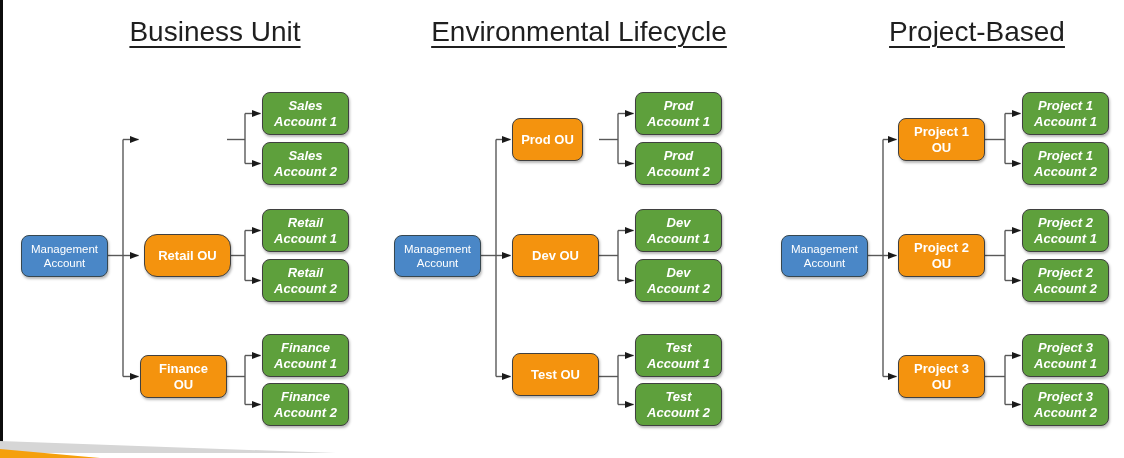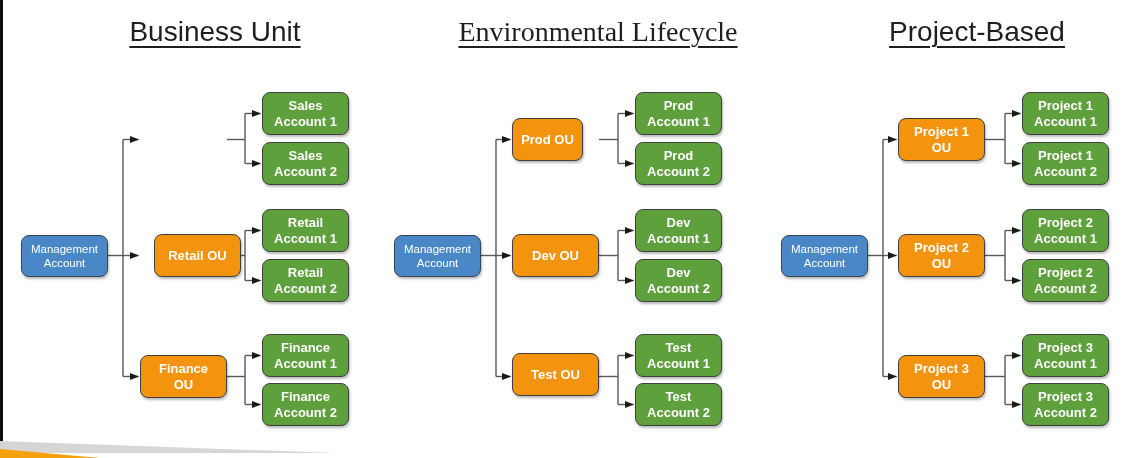--- a/index.html
+++ b/index.html
@@ -13,27 +13,27 @@
   #connectors{position:absolute;left:0;top:0;width:1124px;height:458px;z-index:3;}
   #connectors path.c{stroke:var(--line);stroke-width:1.4;fill:none;}
   #boxes{position:absolute;left:0;top:0;width:100%;height:100%;z-index:4;}
   .box{
     position:absolute;box-sizing:border-box;border-radius:8px;
     display:flex;flex-direction:column;align-items:center;justify-content:center;
     color:#fff;text-align:center;box-shadow:1px 2px 2.5px rgba(0,0,0,.28);
     font-size:13px;font-weight:600;line-height:16px;
   }
   .box.ou{background:var(--ou);border:1.5px solid var(--bord);}
-  .box.acc{background:var(--acc);border:1.5px solid var(--bord);}
+  .box.acc{background:var(--acc);border:1.5px solid var(--bord);font-style:italic;}
   .box.mgmt{background:var(--mgmt);border:1.5px solid var(--mgmt-border);font-size:11.5px;font-weight:400;line-height:14px;}
   .title{
     position:absolute;top:16px;transform:translateX(-50%);z-index:5;
     font-size:28px;font-weight:400;color:var(--title);white-space:nowrap;
   }
-  .t1{left:215px;} .t2{left:598px;font-family:Liberation Serif, serif;} .t3{left:977px;}
+  .t1{left:215px;} .t2{left:579px;} .t3{left:977px;}
   .u{text-decoration:underline;text-decoration-thickness:2px;text-underline-offset:5px;}
   .wedge-gray{
     position:absolute;left:0;top:441px;width:336px;height:12px;background:var(--gray);
     clip-path:polygon(0 0,100% 100%,0 100%);z-index:2;
   }
   .wedge-orange{
     position:absolute;left:0;top:449px;width:100px;height:9px;background:var(--worange);
     clip-path:polygon(0 0,100% 100%,0 100%);z-index:2;
   }
 </style>
@@ -108,21 +108,21 @@
         <div>Account</div>
       </div>
       <div class="box acc" style="left: 262px; top: 92px; width: 87px; height: 43px;">
         <div>Sales</div>
         <div>Account 1</div>
       </div>
       <div class="box acc" style="left: 262px; top: 142px; width: 87px; height: 43px;">
         <div>Sales</div>
         <div>Account 2</div>
       </div>
-      <div class="box ou" style="left: 154px; top: 234px; width: 87px; height: 43px;">
+      <div class="box ou" style="left: 144px; top: 234px; width: 87px; height: 43px; border-radius: 13px;">
         <div>Retail OU</div>
       </div>
       <div class="box acc" style="left: 262px; top: 209px; width: 87px; height: 43px;">
         <div>Retail</div>
         <div>Account 1</div>
       </div>
       <div class="box acc" style="left: 262px; top: 259px; width: 87px; height: 43px;">
         <div>Retail</div>
         <div>Account 2</div>
       </div>

